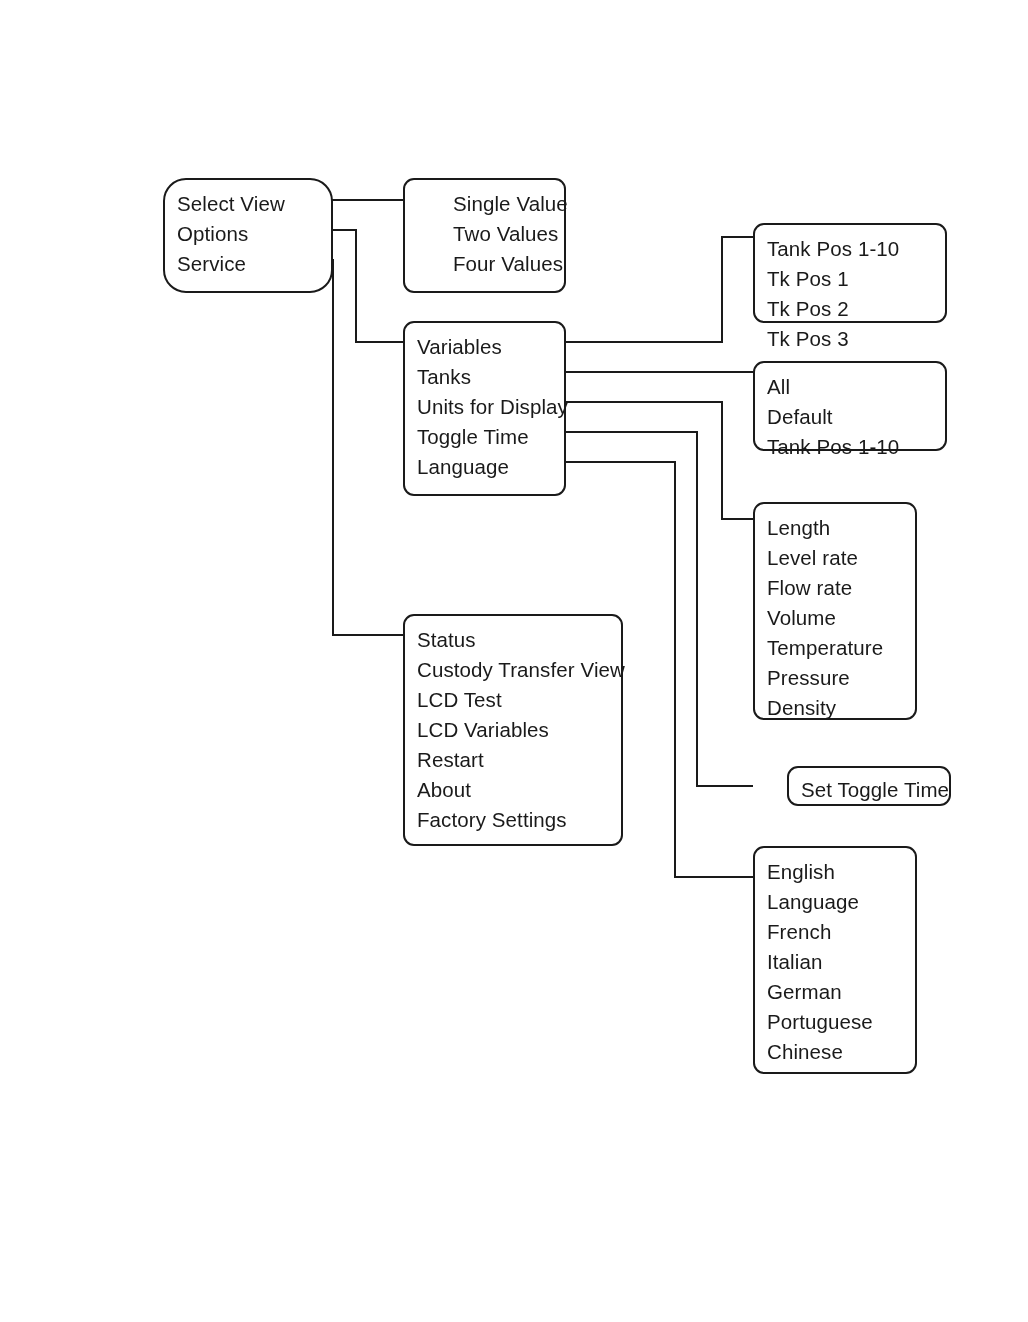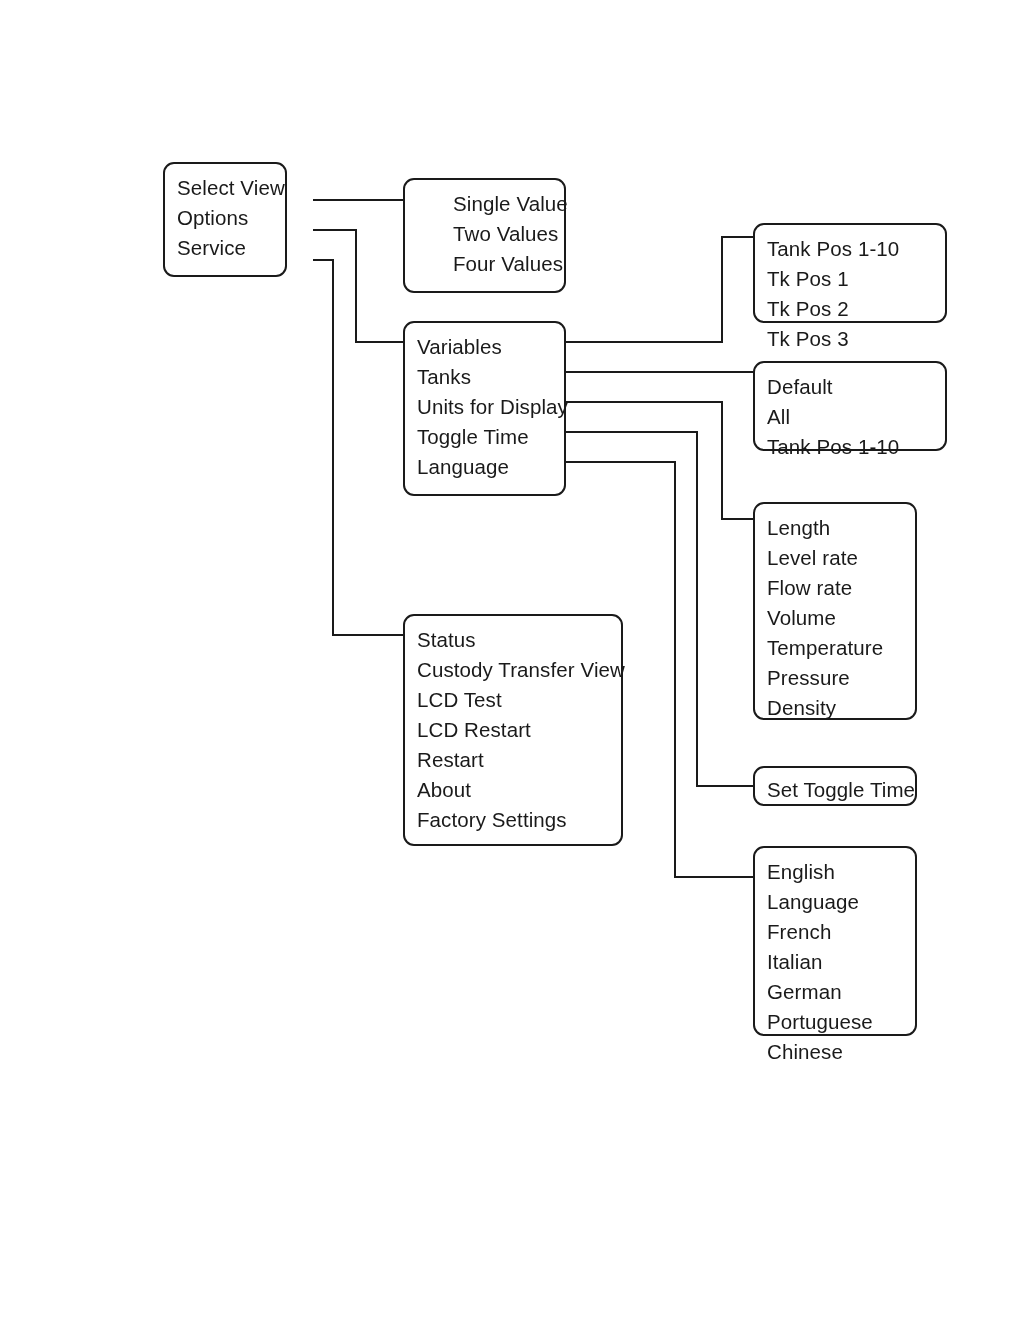--- a/index.html
+++ b/index.html
@@ -39,89 +39,90 @@
   .node-item {
     font-size: 20.5px;
     line-height: 30px;
     white-space: nowrap;
     padding: 0 12px 0 12px;
     color: #1a1a1a;
     letter-spacing: 0.1px;
   }
   .node.single-line {
     padding: 7px 0 7px 0;
+    margin-left: 34px;
   }
 </style>
 </head>
 <body>
 
 <div id="canvas">
 
   <svg id="wires" viewBox="0 0 1028 1322" width="1028" height="1322" xmlns="http://www.w3.org/2000/svg">
       <polyline points="313,200 403,200" fill="none" stroke="#1a1a1a" stroke-width="2" stroke-linecap="butt" stroke-linejoin="miter" shape-rendering="crispEdges"></polyline>
       <polyline points="313,230 356,230 356,342 403,342" fill="none" stroke="#1a1a1a" stroke-width="2" stroke-linecap="butt" stroke-linejoin="miter" shape-rendering="crispEdges"></polyline>
       <polyline points="313,260 333,260 333,635 403,635" fill="none" stroke="#1a1a1a" stroke-width="2" stroke-linecap="butt" stroke-linejoin="miter" shape-rendering="crispEdges"></polyline>
       <polyline points="566,342 722,342 722,237 753,237" fill="none" stroke="#1a1a1a" stroke-width="2" stroke-linecap="butt" stroke-linejoin="miter" shape-rendering="crispEdges"></polyline>
       <polyline points="566,372 753,372" fill="none" stroke="#1a1a1a" stroke-width="2" stroke-linecap="butt" stroke-linejoin="miter" shape-rendering="crispEdges"></polyline>
       <polyline points="566,402 722,402 722,519 753,519" fill="none" stroke="#1a1a1a" stroke-width="2" stroke-linecap="butt" stroke-linejoin="miter" shape-rendering="crispEdges"></polyline>
       <polyline points="566,432 697,432 697,786 753,786" fill="none" stroke="#1a1a1a" stroke-width="2" stroke-linecap="butt" stroke-linejoin="miter" shape-rendering="crispEdges"></polyline>
       <polyline points="566,462 675,462 675,877 753,877" fill="none" stroke="#1a1a1a" stroke-width="2" stroke-linecap="butt" stroke-linejoin="miter" shape-rendering="crispEdges"></polyline>
     </svg>
 
   <div id="node-layer">
-      <div class="node" style="left: 163px; top: 162px; width: 124px; height: 115px;">
+      <div class="node" style="left: 163px; top: 178px; width: 170px; height: 115px; border-radius: 23px;">
         <div class="node-item">Select View</div>
         <div class="node-item">Options</div>
         <div class="node-item">Service</div>
       </div>
       <div class="node" style="left: 403px; top: 178px; width: 163px; height: 115px; padding-left: 36px;">
         <div class="node-item">Single Value</div>
         <div class="node-item">Two Values</div>
         <div class="node-item">Four Values</div>
       </div>
       <div class="node" style="left: 403px; top: 321px; width: 163px; height: 175px;">
         <div class="node-item">Variables</div>
         <div class="node-item">Tanks</div>
         <div class="node-item">Units for Display</div>
         <div class="node-item">Toggle Time</div>
         <div class="node-item">Language</div>
       </div>
       <div class="node" style="left: 403px; top: 614px; width: 220px; height: 232px;">
         <div class="node-item">Status</div>
         <div class="node-item">Custody Transfer View</div>
         <div class="node-item">LCD Test</div>
-        <div class="node-item">LCD Restart</div>
+        <div class="node-item">LCD Variables</div>
         <div class="node-item">Restart</div>
         <div class="node-item">About</div>
         <div class="node-item">Factory Settings</div>
       </div>
       <div class="node" style="left: 753px; top: 223px; width: 194px; height: 100px;">
         <div class="node-item">Tank Pos 1-10</div>
         <div class="node-item">Tk Pos 1</div>
         <div class="node-item">Tk Pos 2</div>
         <div class="node-item">Tk Pos 3</div>
       </div>
       <div class="node" style="left: 753px; top: 361px; width: 194px; height: 90px;">
+        <div class="node-item">All</div>
         <div class="node-item">Default</div>
-        <div class="node-item">All</div>
         <div class="node-item">Tank Pos 1-10</div>
       </div>
       <div class="node" style="left: 753px; top: 502px; width: 164px; height: 218px;">
         <div class="node-item">Length</div>
         <div class="node-item">Level rate</div>
         <div class="node-item">Flow rate</div>
         <div class="node-item">Volume</div>
         <div class="node-item">Temperature</div>
         <div class="node-item">Pressure</div>
         <div class="node-item">Density</div>
       </div>
       <div class="node single-line" style="left: 753px; top: 766px; width: 164px; height: 40px;">
         <div class="node-item">Set Toggle Time</div>
       </div>
-      <div class="node" style="left: 753px; top: 846px; width: 164px; height: 190px;">
+      <div class="node" style="left: 753px; top: 846px; width: 164px; height: 228px;">
         <div class="node-item">English</div>
         <div class="node-item">Language</div>
         <div class="node-item">French</div>
         <div class="node-item">Italian</div>
         <div class="node-item">German</div>
         <div class="node-item">Portuguese</div>
         <div class="node-item">Chinese</div>
       </div>
     </div>
 

